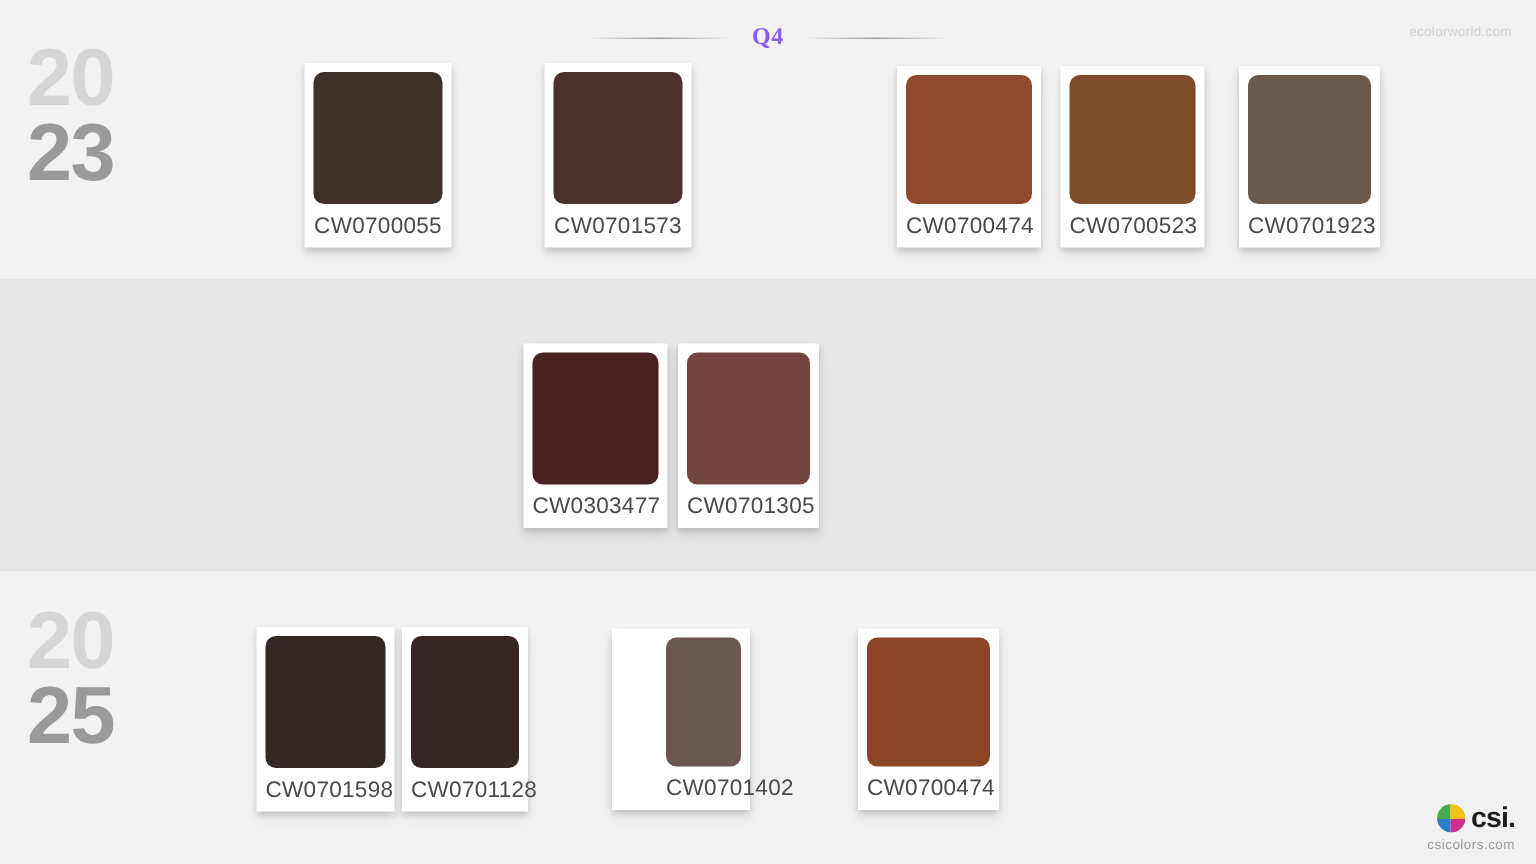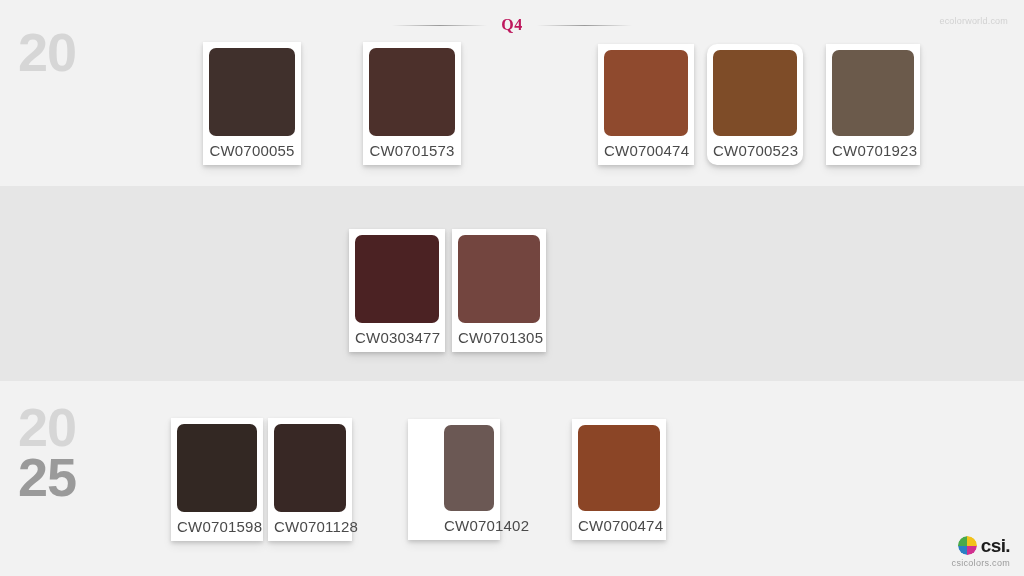--- a/index.html
+++ b/index.html
@@ -27,21 +27,21 @@
     gap: 14px;
   }
   .rule {
     width: 95px; height: 1px;
     background: linear-gradient(to right, rgba(150,150,150,0), #9a9a9a, rgba(150,150,150,0));
   }
   .header-title {
     font-family: "Liberation Serif", serif;
     font-size: 16px;
     font-weight: bold;
-    color: #be185d;
+    color: #8b5cf6;
     letter-spacing: 0.5px;
   }
   .watermark {
     position: absolute;
     top: 16px; right: 16px;
     font-size: 9px;
     color: #d2d2d2;
     letter-spacing: 0.2px;
   }
 
@@ -150,40 +150,41 @@
   <div class="header">
     <span class="rule"></span>
     <span class="header-title">Q4</span>
     <span class="rule"></span>
   </div>
 
   <div class="watermark">ecolorworld.com</div>
 
   <div class="year year-2023">
     <span class="y-top">20</span>
+    <span class="y-bottom">23</span>
   </div>
   <div class="year year-2025">
     <span class="y-top">20</span>
     <span class="y-bottom">25</span>
   </div>
 
   <div id="swatch-layer">
       <div class="card" style="left: 203px; top: 42px; width: 98px;">
         <div class="chip" style="height: 88px; background: rgb(64, 48, 44);"></div>
         <span class="card-label">CW0700055</span>
       </div>
       <div class="card" style="left: 363px; top: 42px; width: 98px;">
         <div class="chip" style="height: 88px; background: rgb(76, 48, 43);"></div>
         <span class="card-label">CW0701573</span>
       </div>
       <div class="card" style="left: 598px; top: 44px; width: 96px;">
         <div class="chip" style="height: 86px; background: rgb(143, 74, 46);"></div>
         <span class="card-label">CW0700474</span>
       </div>
-      <div class="card" style="left: 707px; top: 44px; width: 96px; border-radius: 10px;">
+      <div class="card" style="left: 707px; top: 44px; width: 96px;">
         <div class="chip" style="height: 86px; background: rgb(126, 76, 40);"></div>
         <span class="card-label">CW0700523</span>
       </div>
       <div class="card" style="left: 826px; top: 44px; width: 94px;">
         <div class="chip" style="height: 86px; background: rgb(107, 90, 75);"></div>
         <span class="card-label">CW0701923</span>
       </div>
       <div class="card" style="left: 349px; top: 229px; width: 96px;">
         <div class="chip" style="height: 88px; background: rgb(75, 34, 35);"></div>
         <span class="card-label">CW0303477</span>

